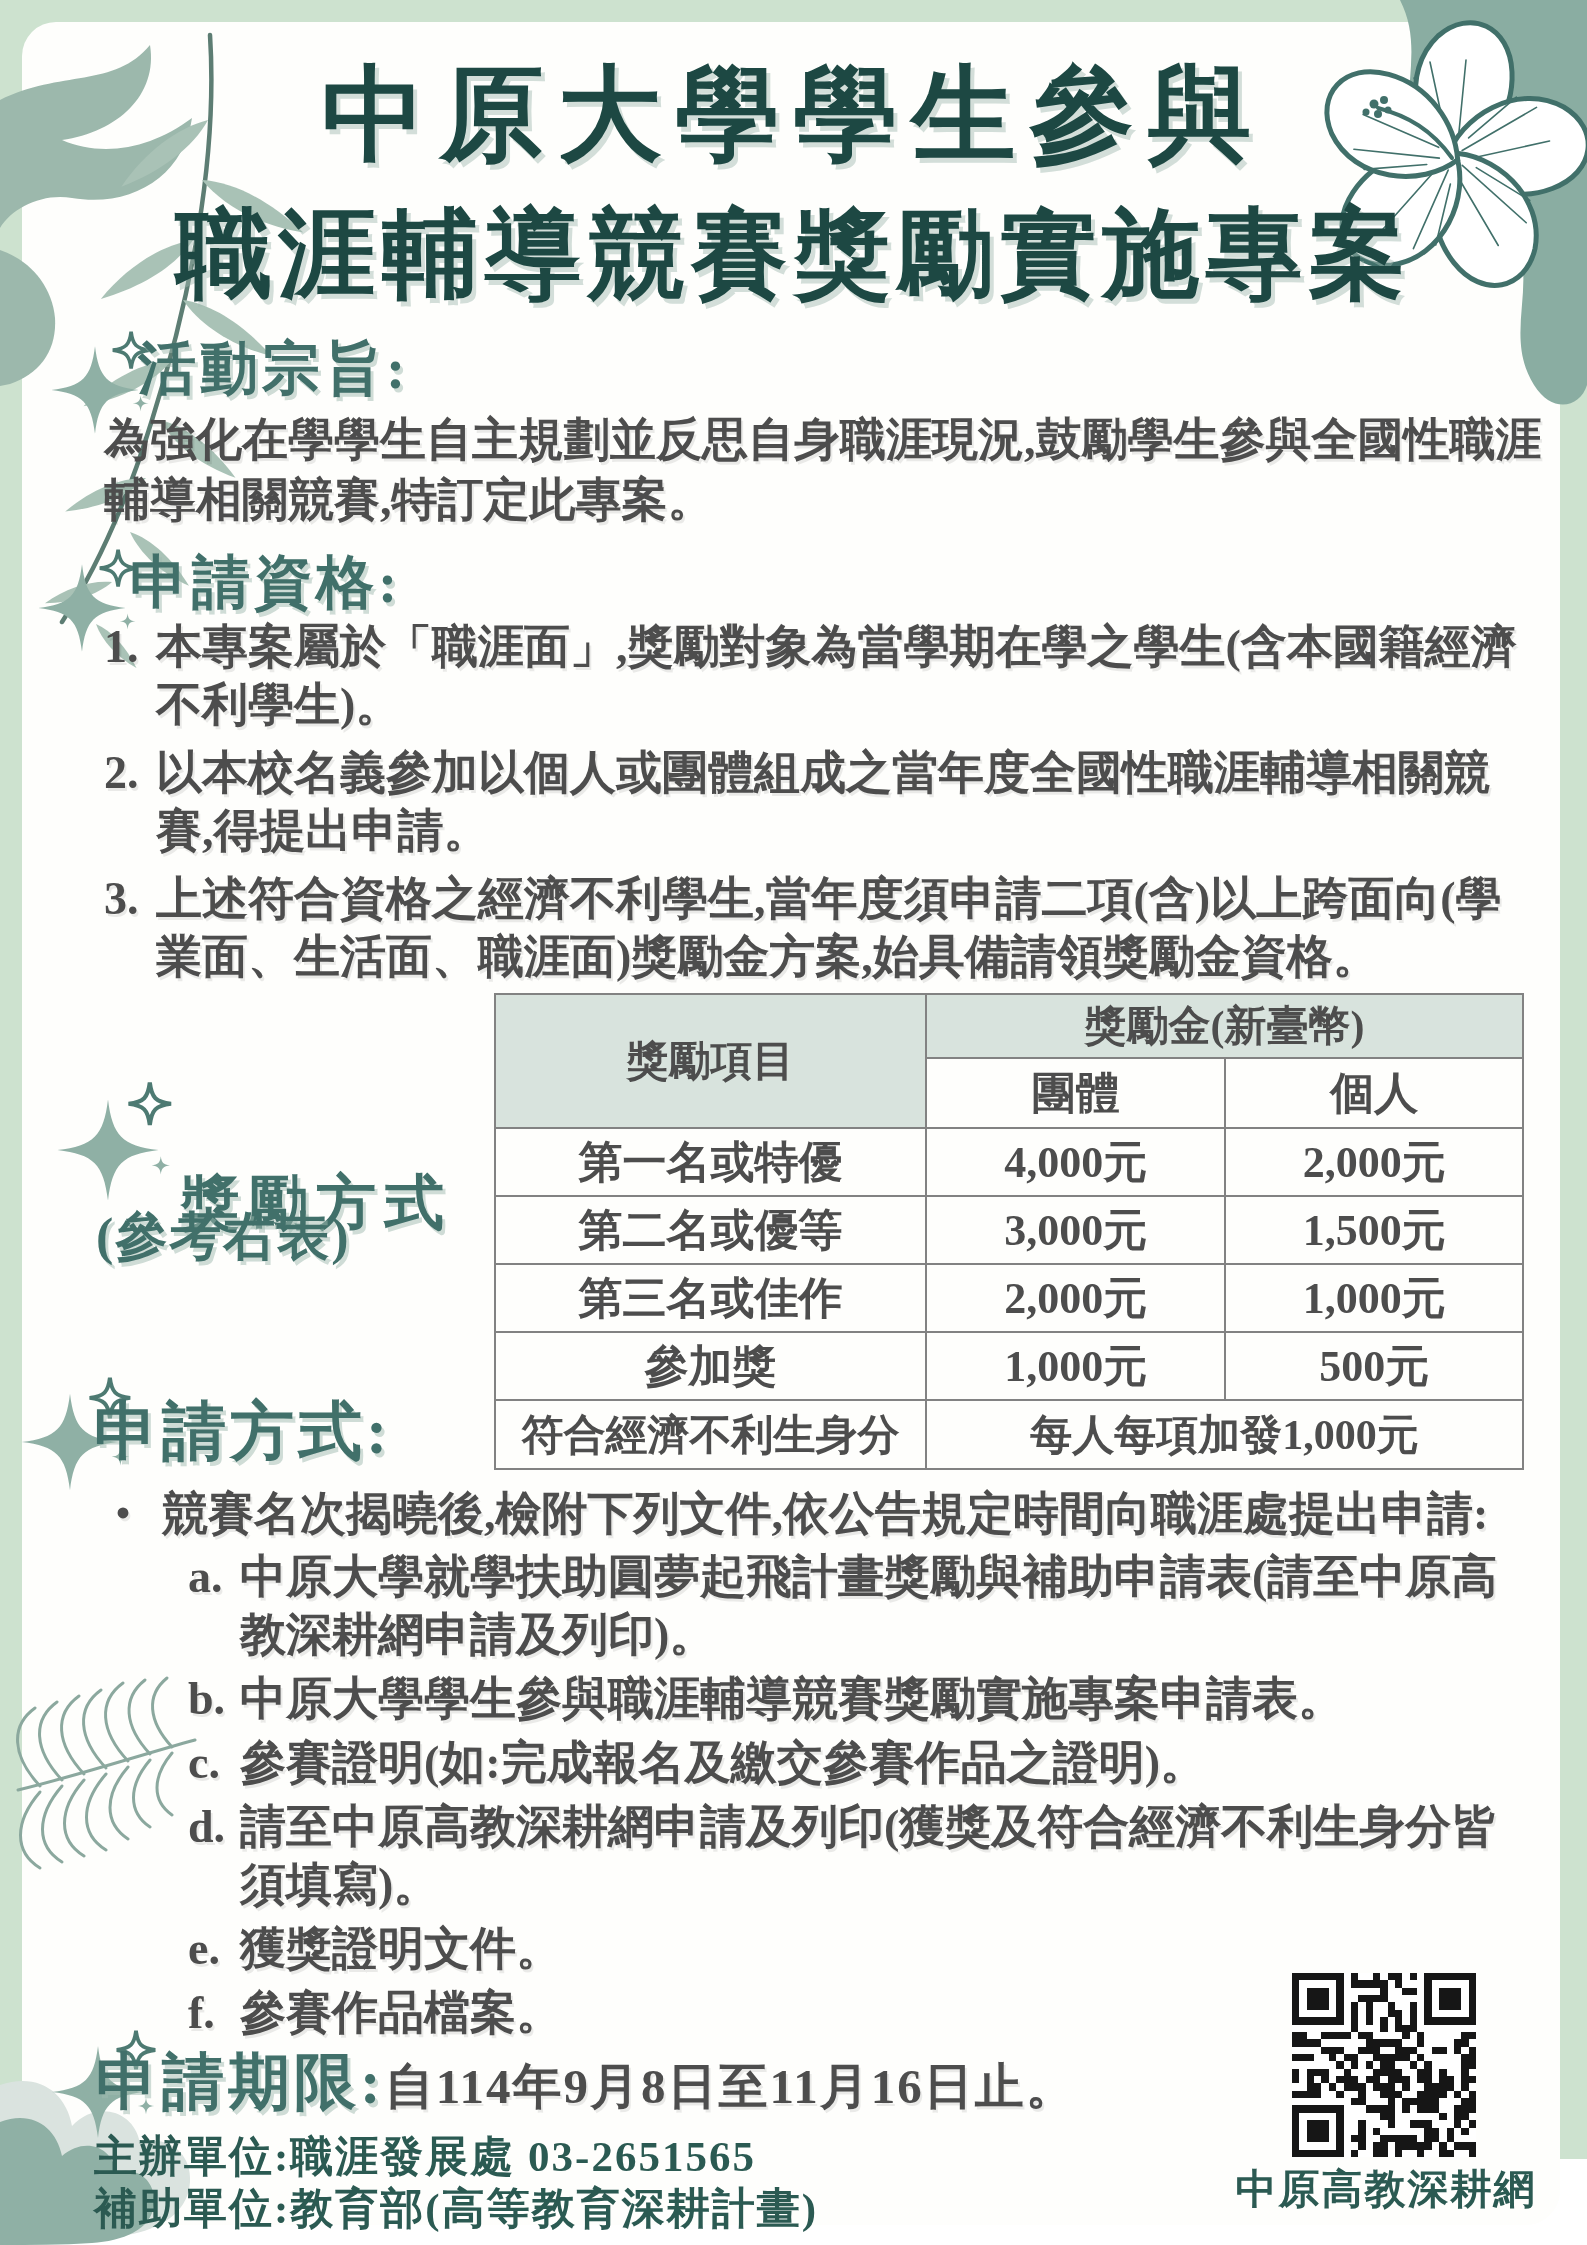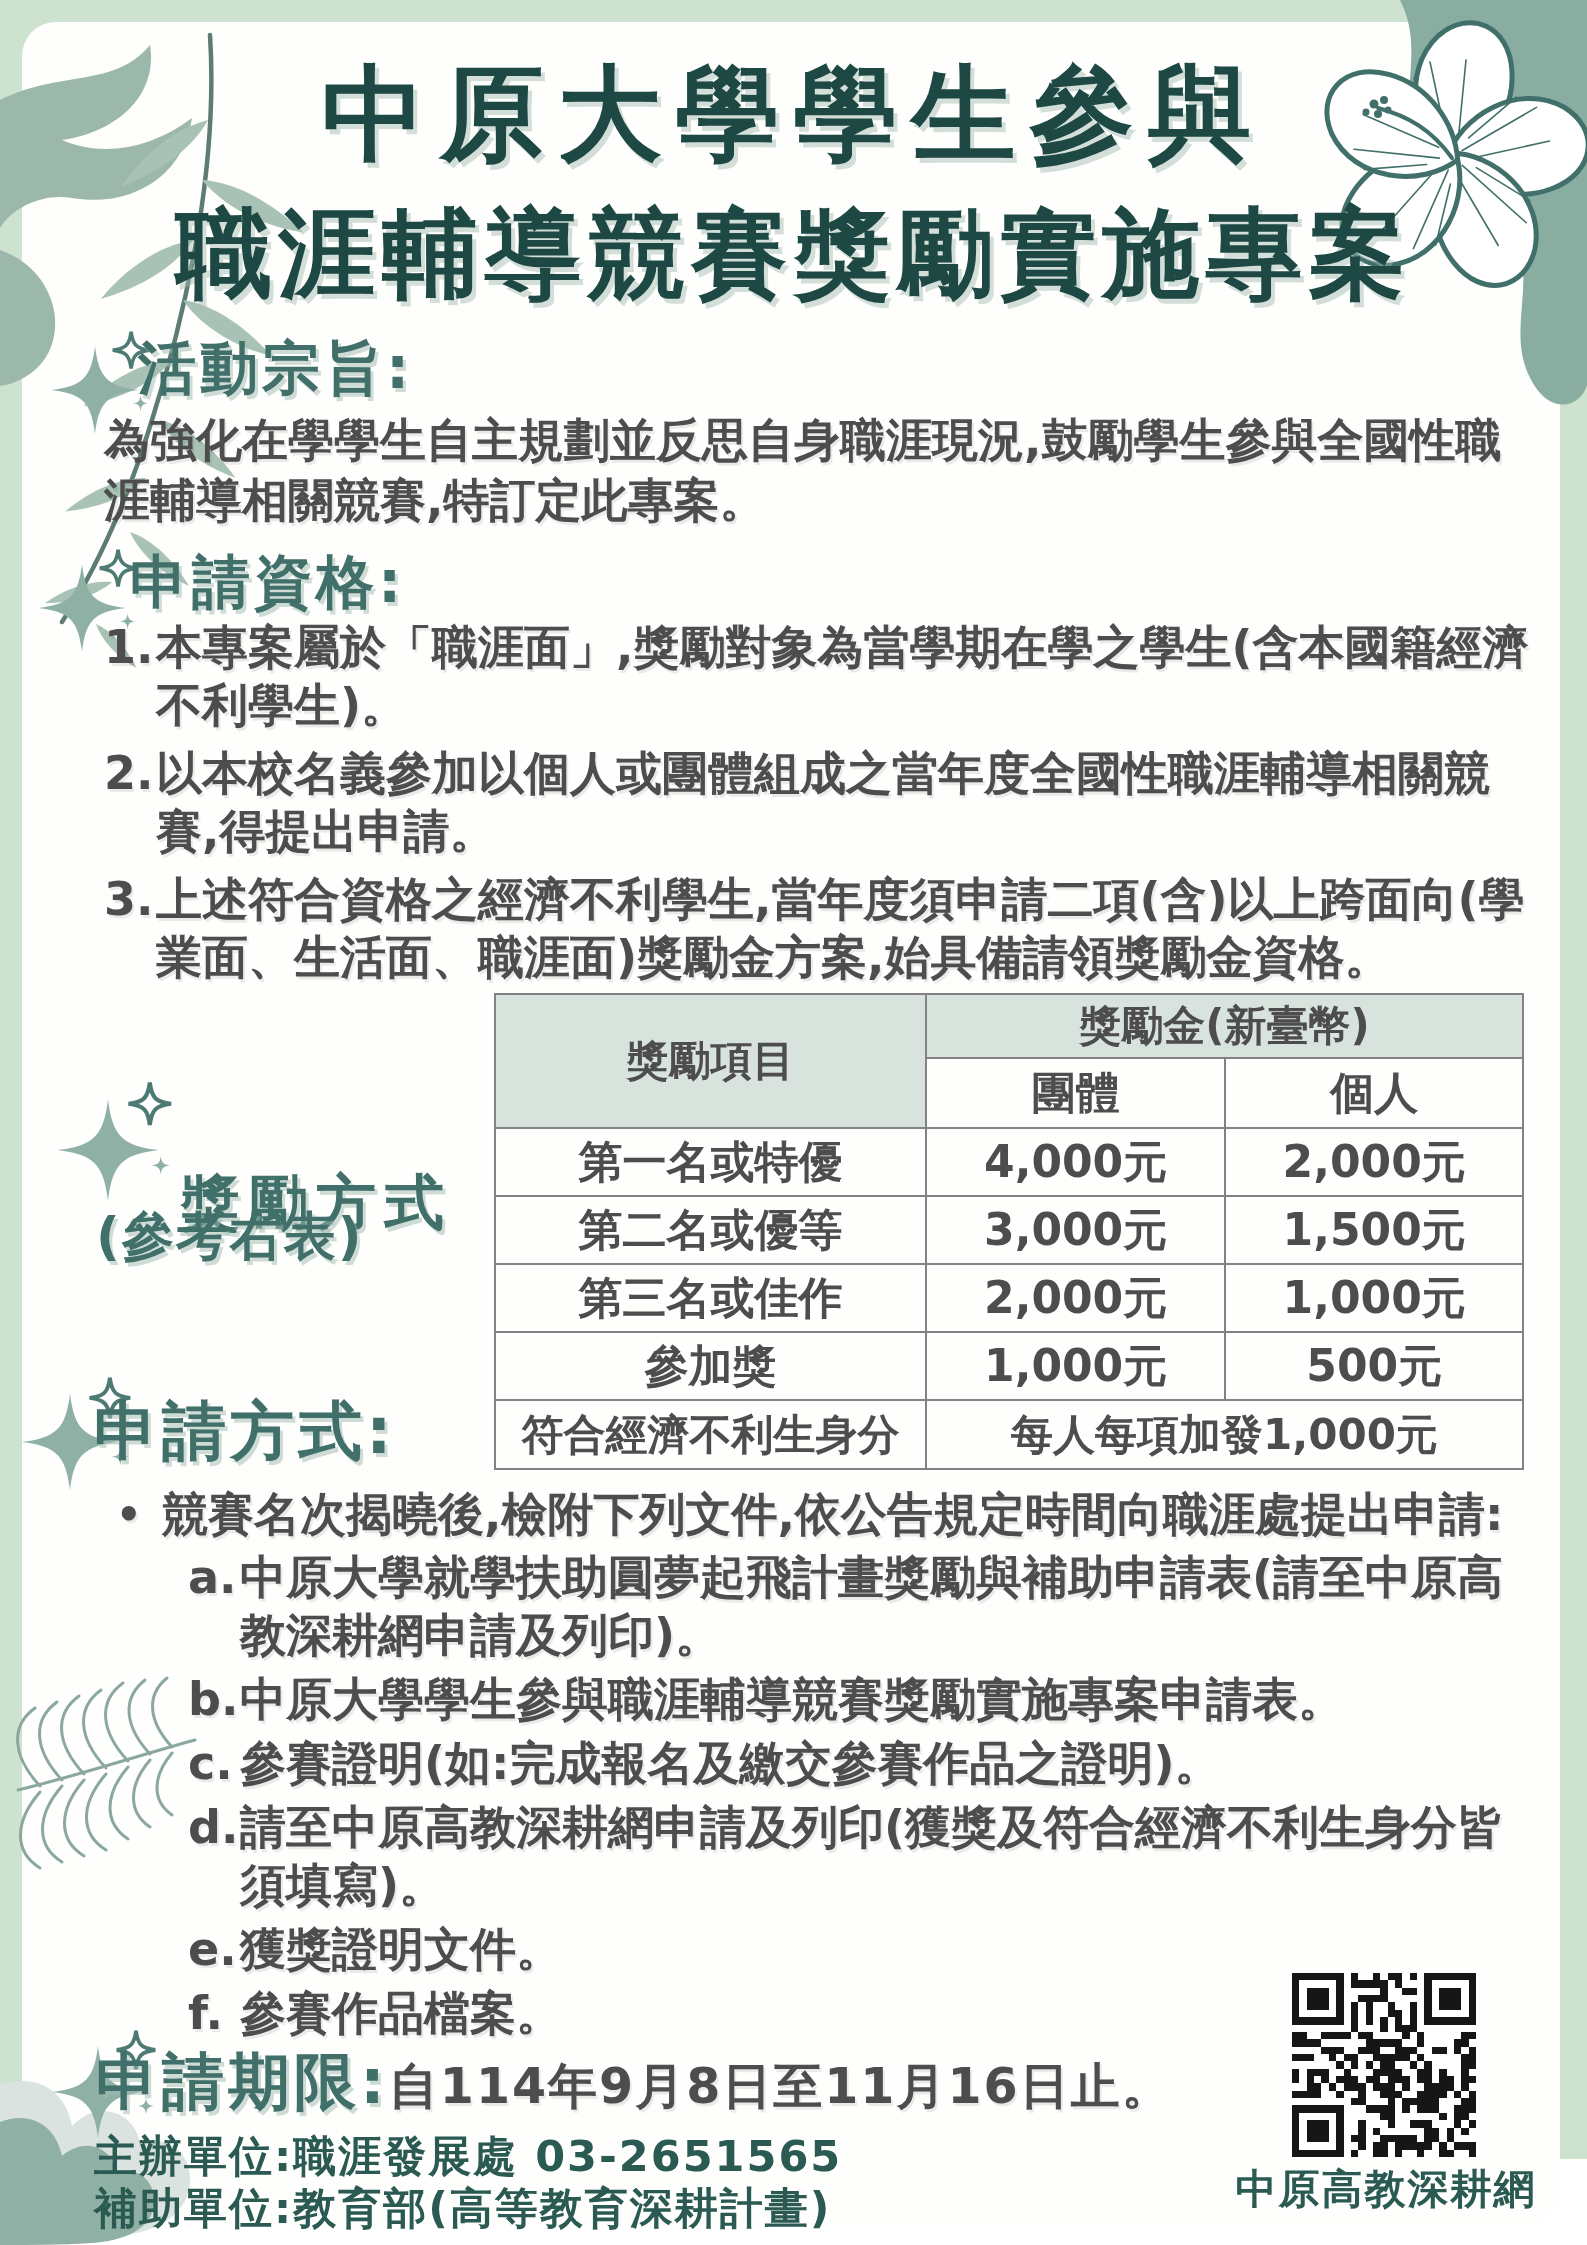--- a/index.html
+++ b/index.html
@@ -5,20 +5,21 @@
   html,body{margin:0;padding:0;}
   body{
     width:1587px;height:2245px;overflow:hidden;
     font-family:"DejaVu Sans",sans-serif;
     font-weight:700;
     -webkit-font-smoothing:antialiased;
   }
   .page{
     position:relative;width:1587px;height:2159px;
     background:var(--c-frame,#cde2cf);
+    font-family:Liberation Serif, serif;
   }
   .sheet{
     position:absolute;left:22px;top:22px;width:1538px;height:2203px;
     background:var(--c-sheet,#fefefc);border-radius:34px;z-index:0;
   }
   .deco-layer{position:absolute;left:0;top:0;width:1587px;height:2245px;z-index:1;pointer-events:none;}
   .abs{position:absolute;z-index:2;}
   
   .title1{left:0;right:0;top:46px;text-align:center;font-size:104px;font-weight:800;
     letter-spacing:14px;color:var(--c-title,#1d4843);

